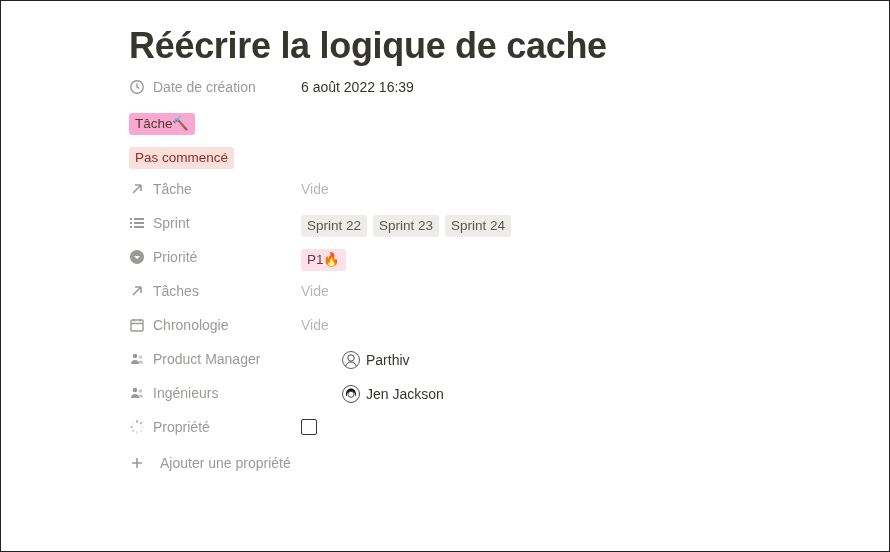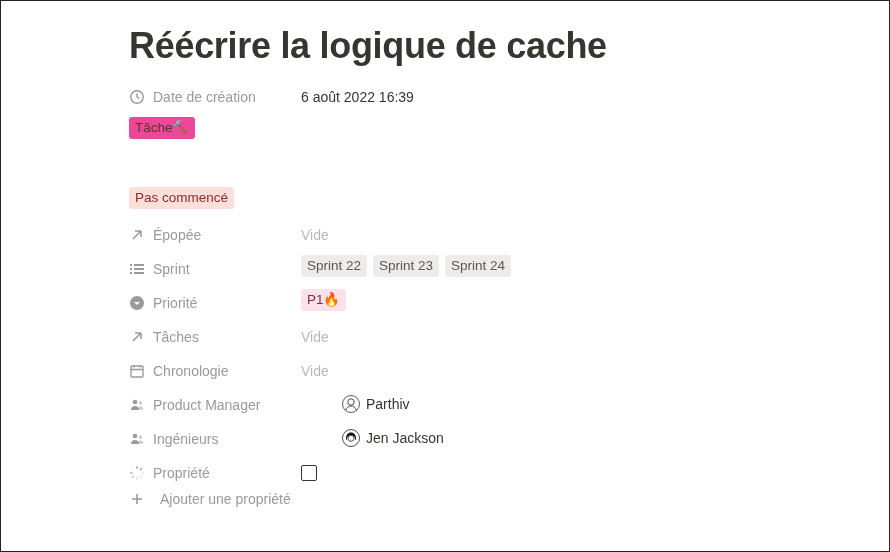--- a/index.html
+++ b/index.html
@@ -13,21 +13,21 @@
     color: #37352f;
   }
   .page-title {
     font-size: 36px;
     font-weight: 700;
     margin-bottom: 8px;
     letter-spacing: -0.3px;
   }
   .prop-row {
     display: flex;
-    align-items: flex-end;
+    align-items: flex-start;
     min-height: 34px;
     padding: 4px 0;
   }
   .prop-label-cell {
     display: flex;
     align-items: center;
     width: 172px;
     flex-shrink: 0;
     gap: 8px;
     color: #9b9a97;
@@ -56,22 +56,22 @@
   }
   .tag {
     display: inline-flex;
     align-items: center;
     border-radius: 3px;
     padding: 1px 6px;
     font-size: 13.5px;
     line-height: 20px;
     white-space: nowrap;
   }
-  .tag-yellow { background: #ec4899; color: #503a22; }
-  .tag-red   { background: #fadfda; color: #8e2a2a; margin-top: 40px; }
+  .tag-yellow { background: #f9a8d4; color: #503a22; }
+  .tag-red   { background: #fadfda; color: #8e2a2a; }
   .tag-pink  { background: #fce1e8; color: #7b2f4a; }
   .tag-gray  { background: #edeceb; color: #59574f; }
   .person {
     display: inline-flex;
     align-items: center;
     gap: 6px;
     font-size: 14px;
     color: #37352f;
     padding-left: 41px;
   }
@@ -131,21 +131,21 @@
   </div>
 </div>
 
 <div class="prop-row">
   <div class="prop-label-cell">
     <span class="prop-icon">
       <svg width="16" height="16" viewBox="0 0 16 16" fill="none" stroke="#9b9a97" stroke-width="1.6">
           <path d="M4 12L12 4M12 4H6M12 4v6"></path>
         </svg>
     </span>
-    <span>Épopée</span>
+    <span>Tâche</span>
   </div>
   <div class="prop-value-cell empty">
     <span>Vide</span>
   </div>
 </div>
 
 <div class="prop-row">
   <div class="prop-label-cell">
     <span class="prop-icon">
       <svg width="16" height="16" viewBox="0 0 16 16" fill="#9b9a97">

